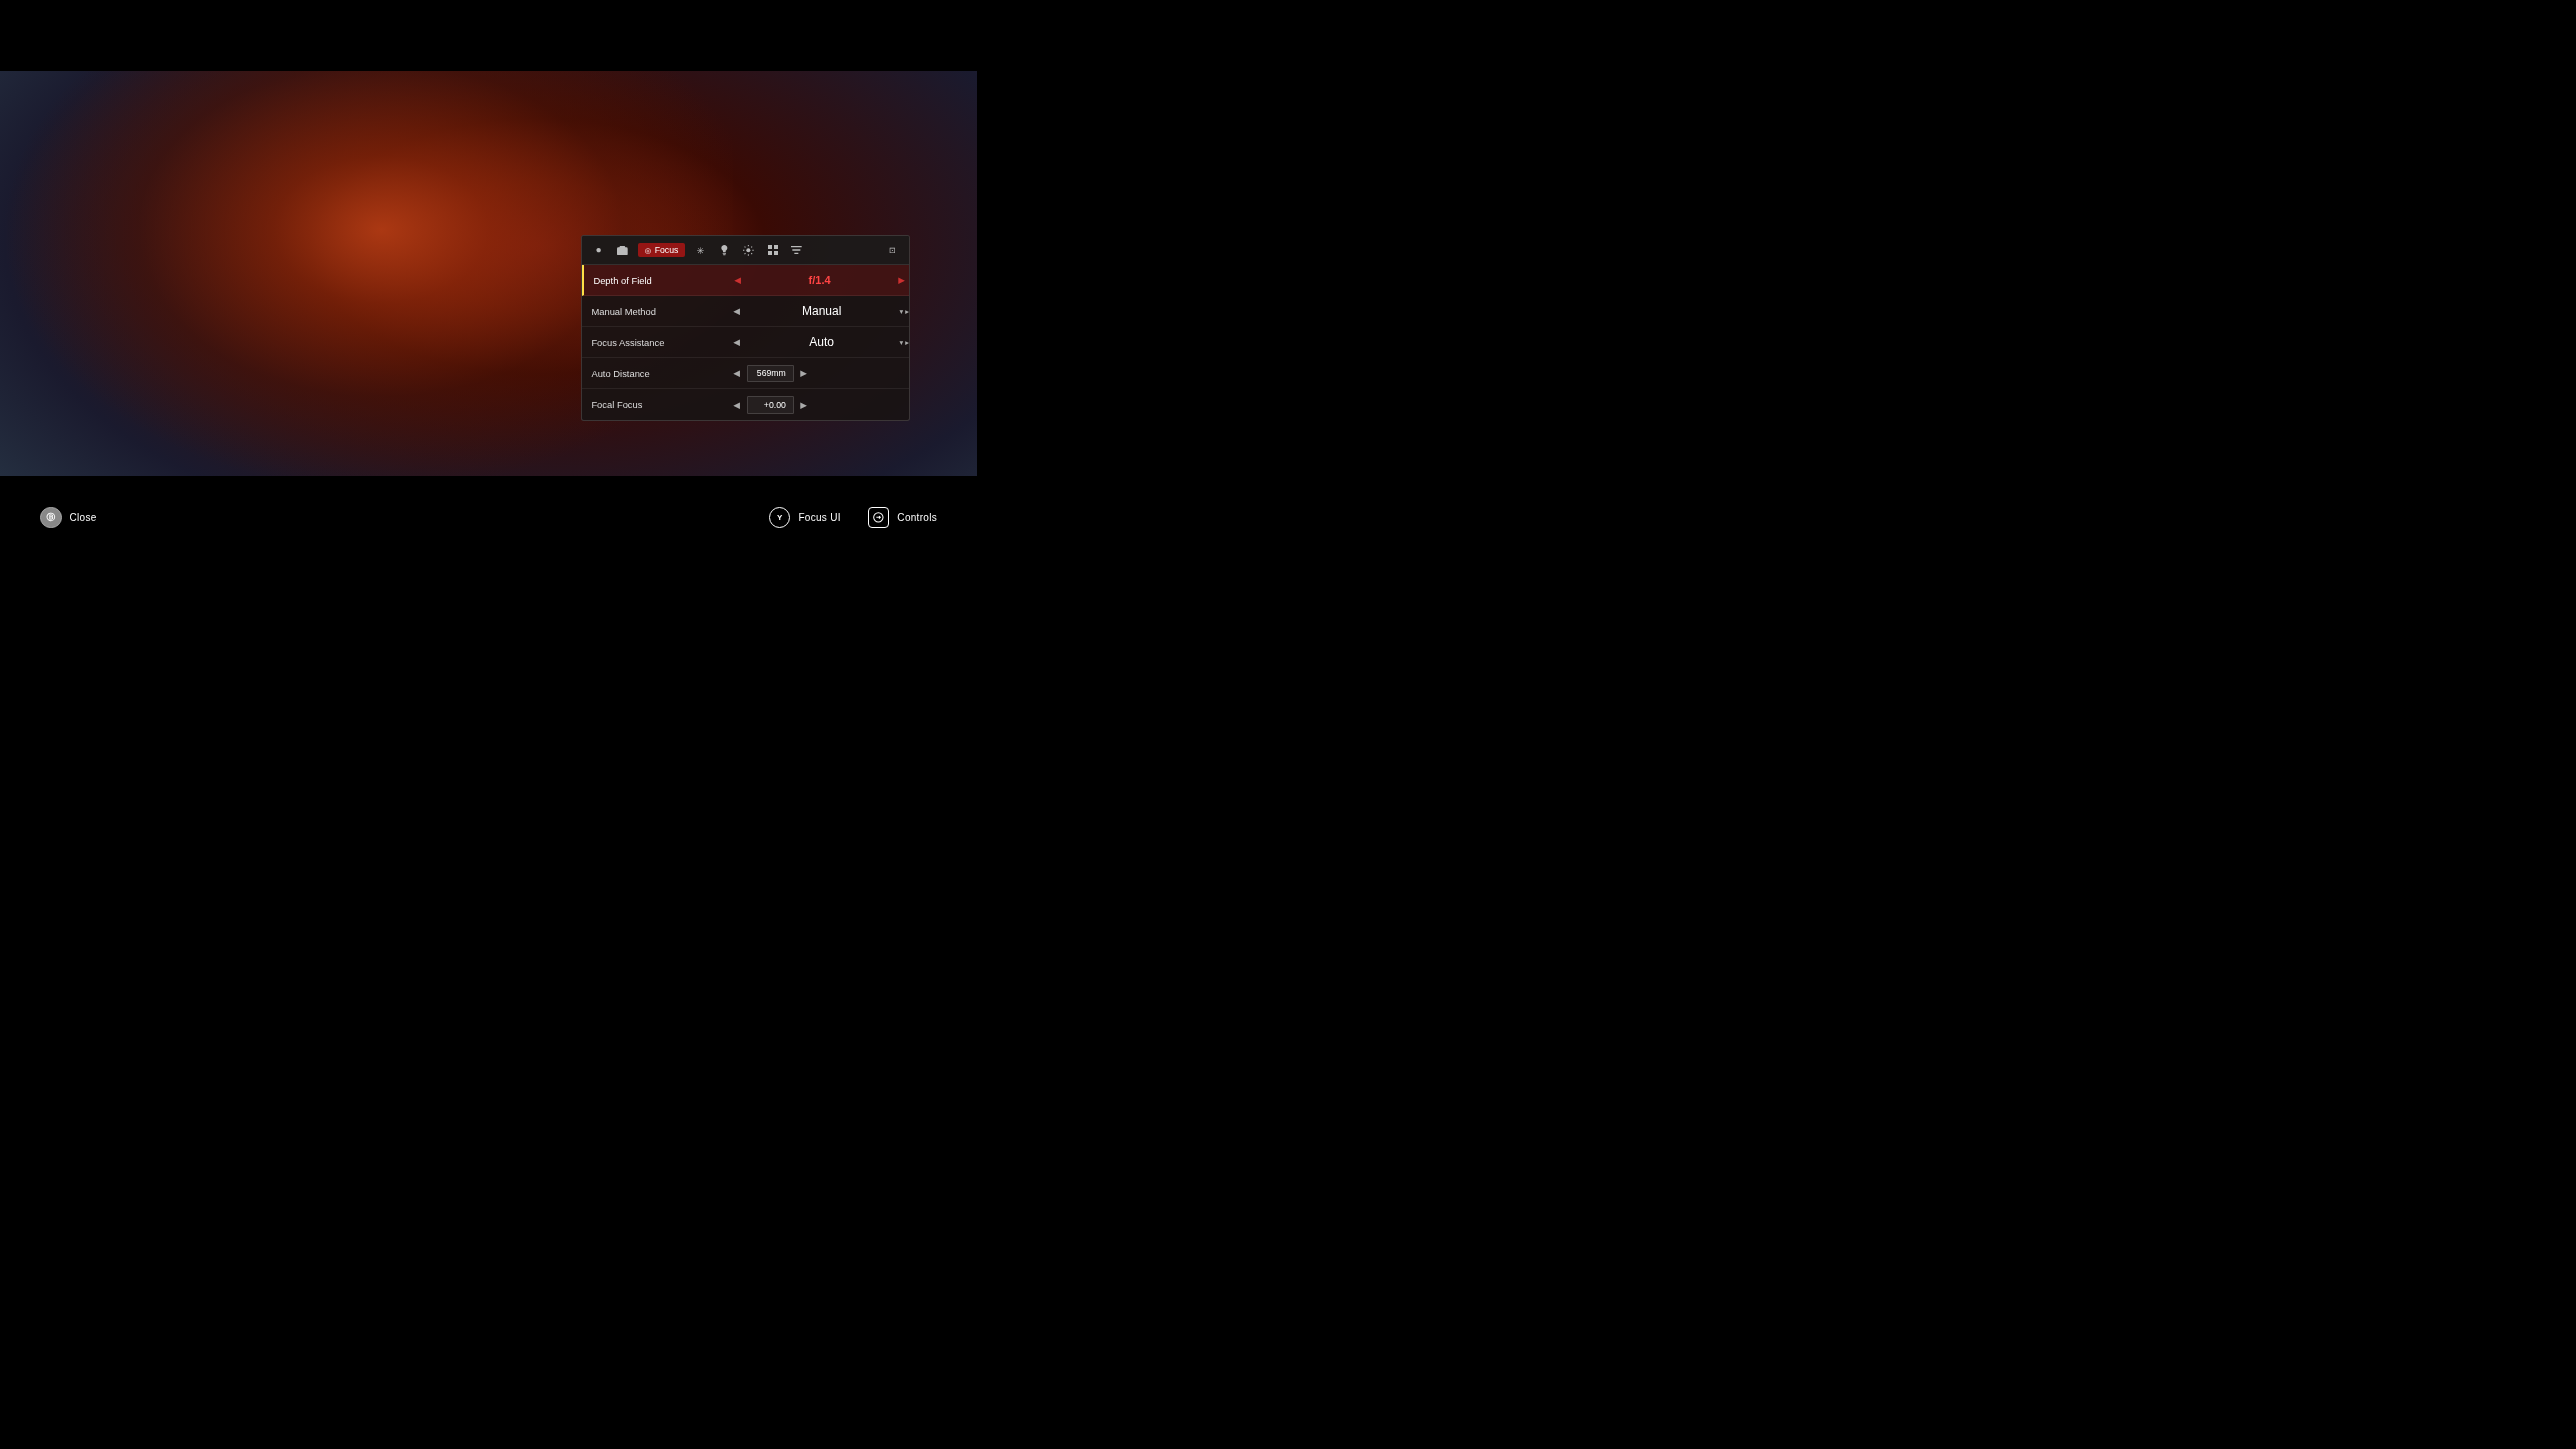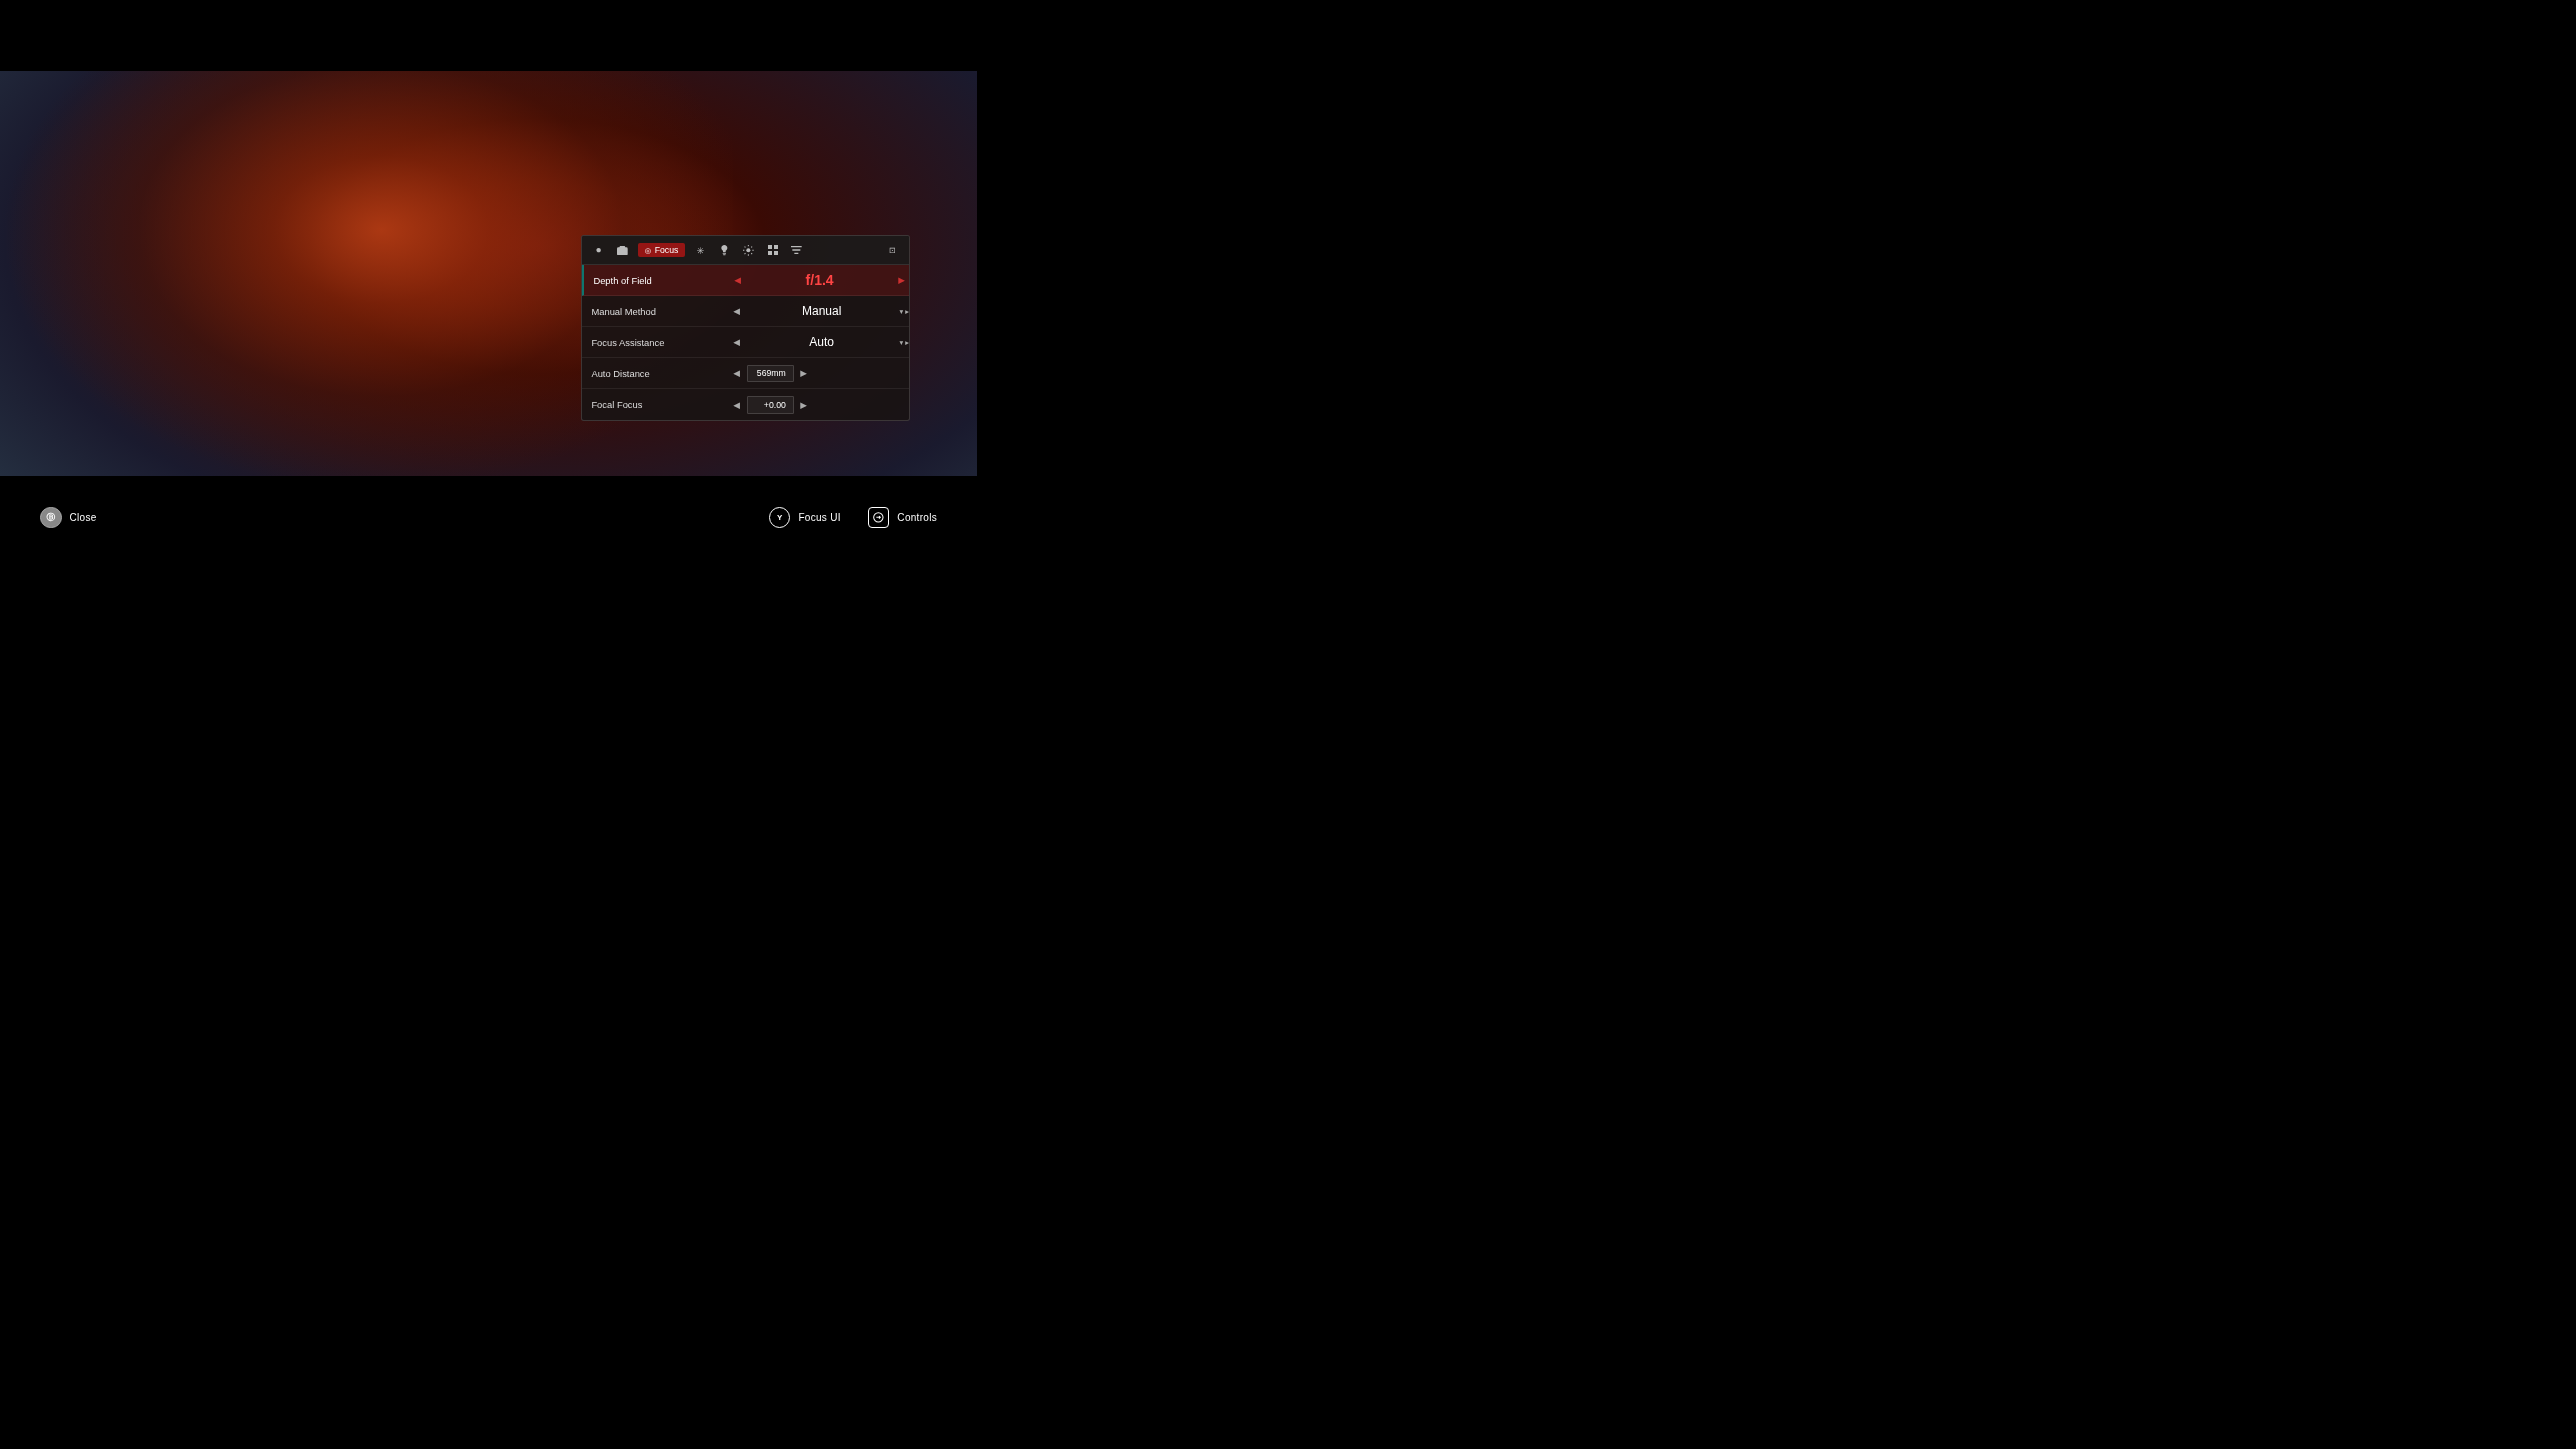--- a/index.html
+++ b/index.html
@@ -164,21 +164,21 @@
     
     .panel-row {
       display: flex;
       align-items: center;
       border-bottom: 0.7px solid rgba(255,255,255,0.07);
       min-height: 31px;
     }
 
     .panel-row.active-row {
       background: rgba(180, 20, 20, 0.25);
-      border-left: 2px solid #0f766e;
+      border-left: 2px solid #fde047;
     }
 
     .row-label {
       flex: 0 0 45%;
       padding: 6.7px 9.4px;
       color: #ddd;
       font-size: 9.4px;
       font-weight: 500;
     }
 
@@ -208,21 +208,21 @@
       flex: 1;
       text-align: center;
       color: #fff;
       font-size: 12px;
       font-weight: 500;
     }
 
     .ctrl-value.red {
       color: #ff4444;
       font-weight: bold;
-      font-size: 14px;
+      font-size: 11px;
     }
 
     .ctrl-value-box {
       background: rgba(40, 35, 35, 0.8);
       border: 0.7px solid rgba(255,255,255,0.15);
       padding: 2.7px 6.7px;
       border-radius: 1.3px;
       min-width: 47px;
       text-align: right;
       color: #fff;

